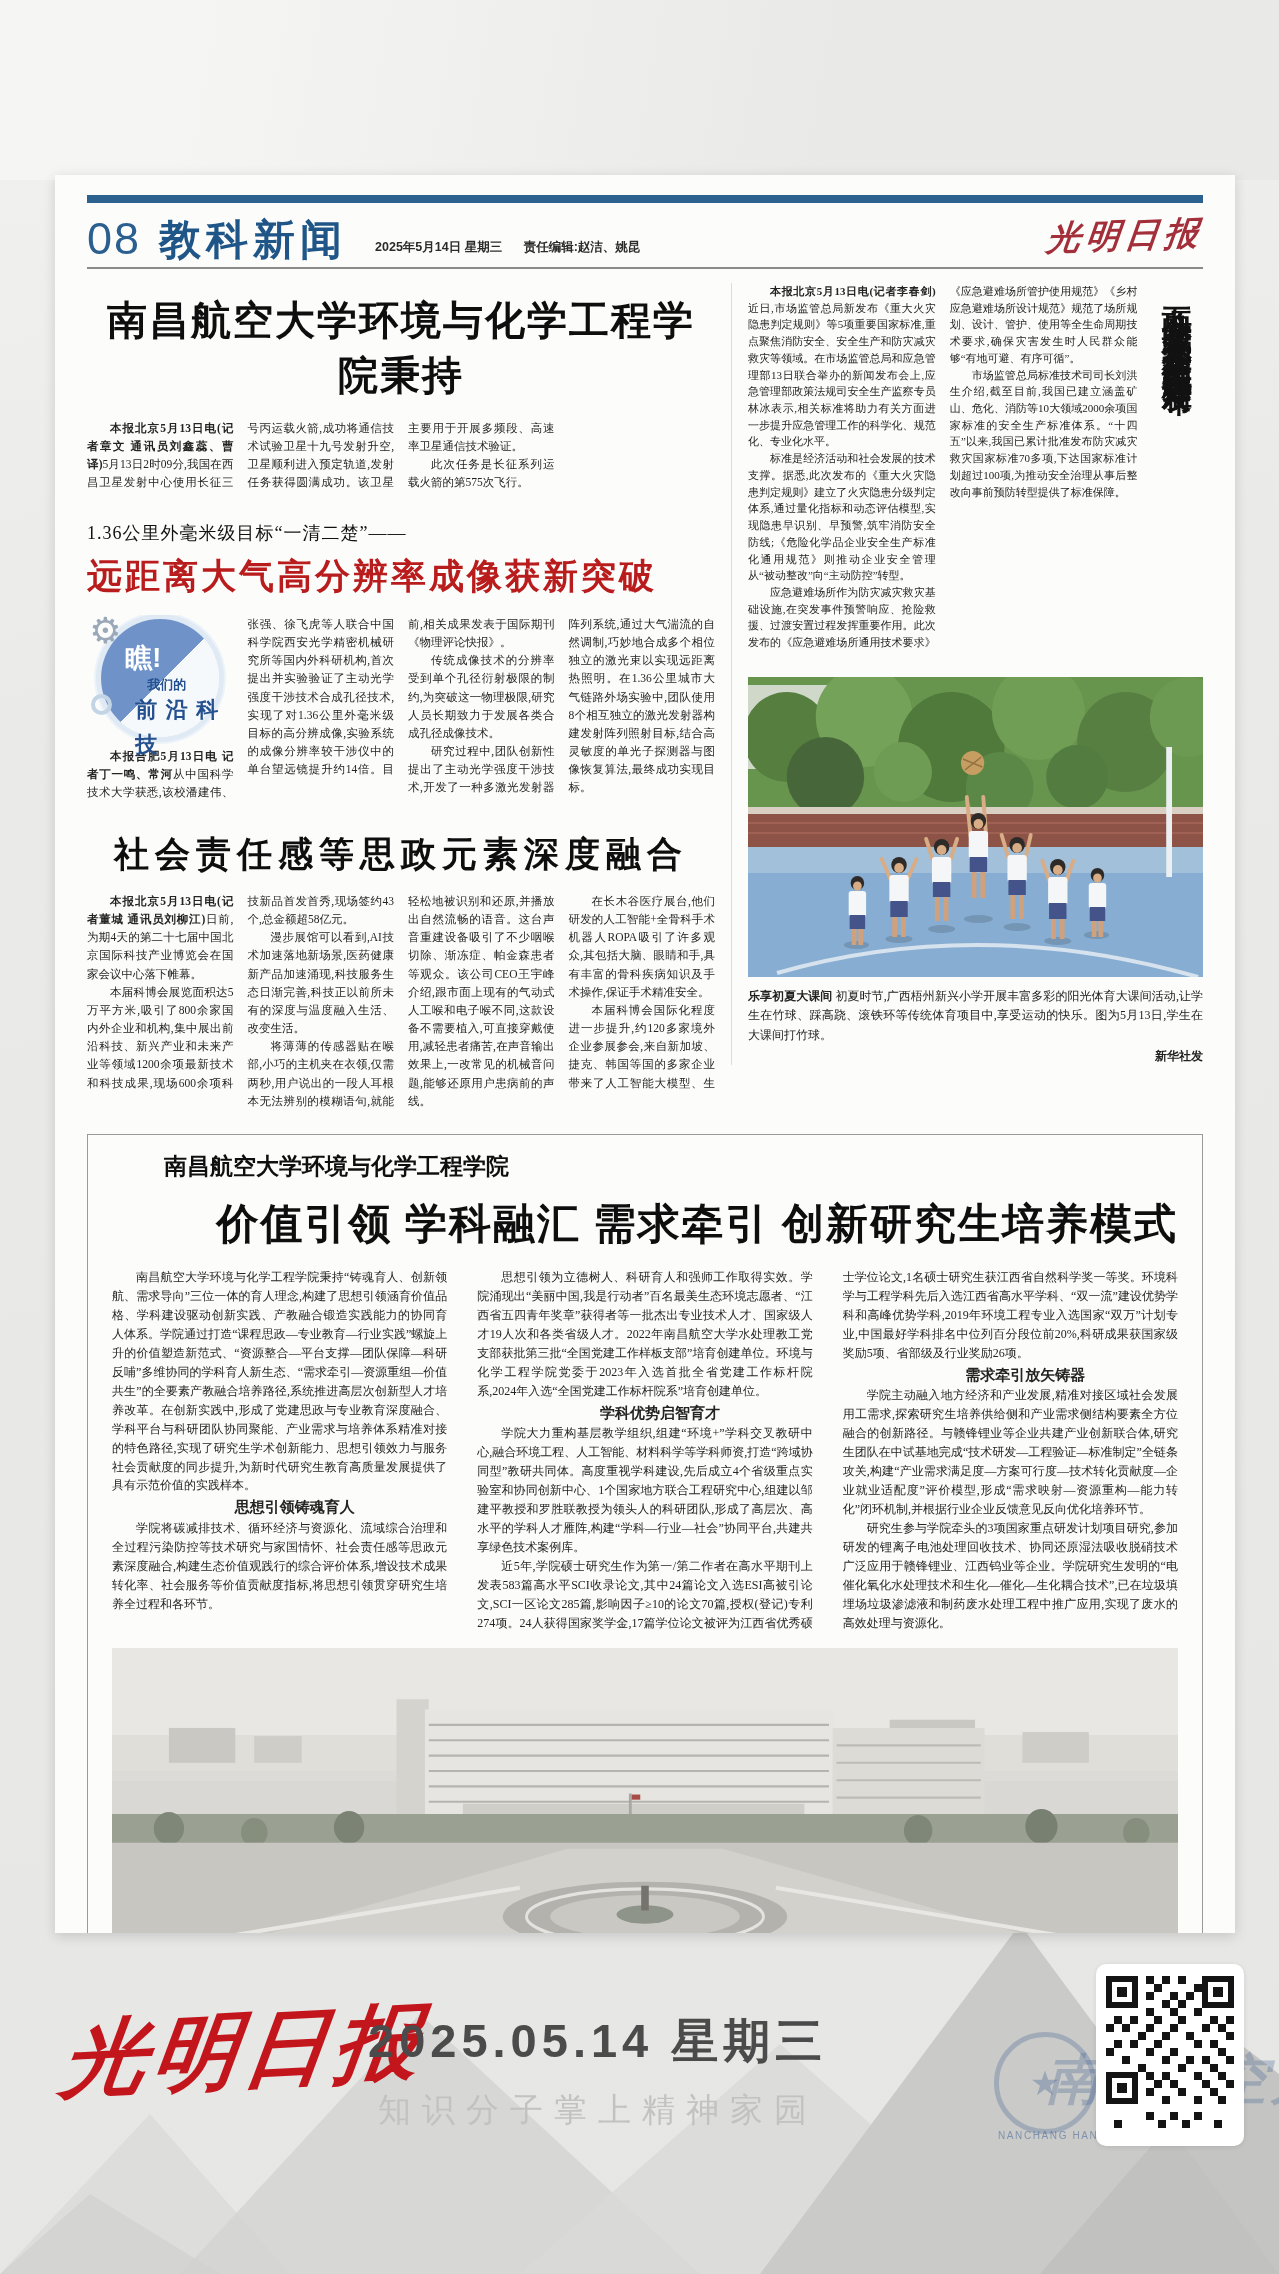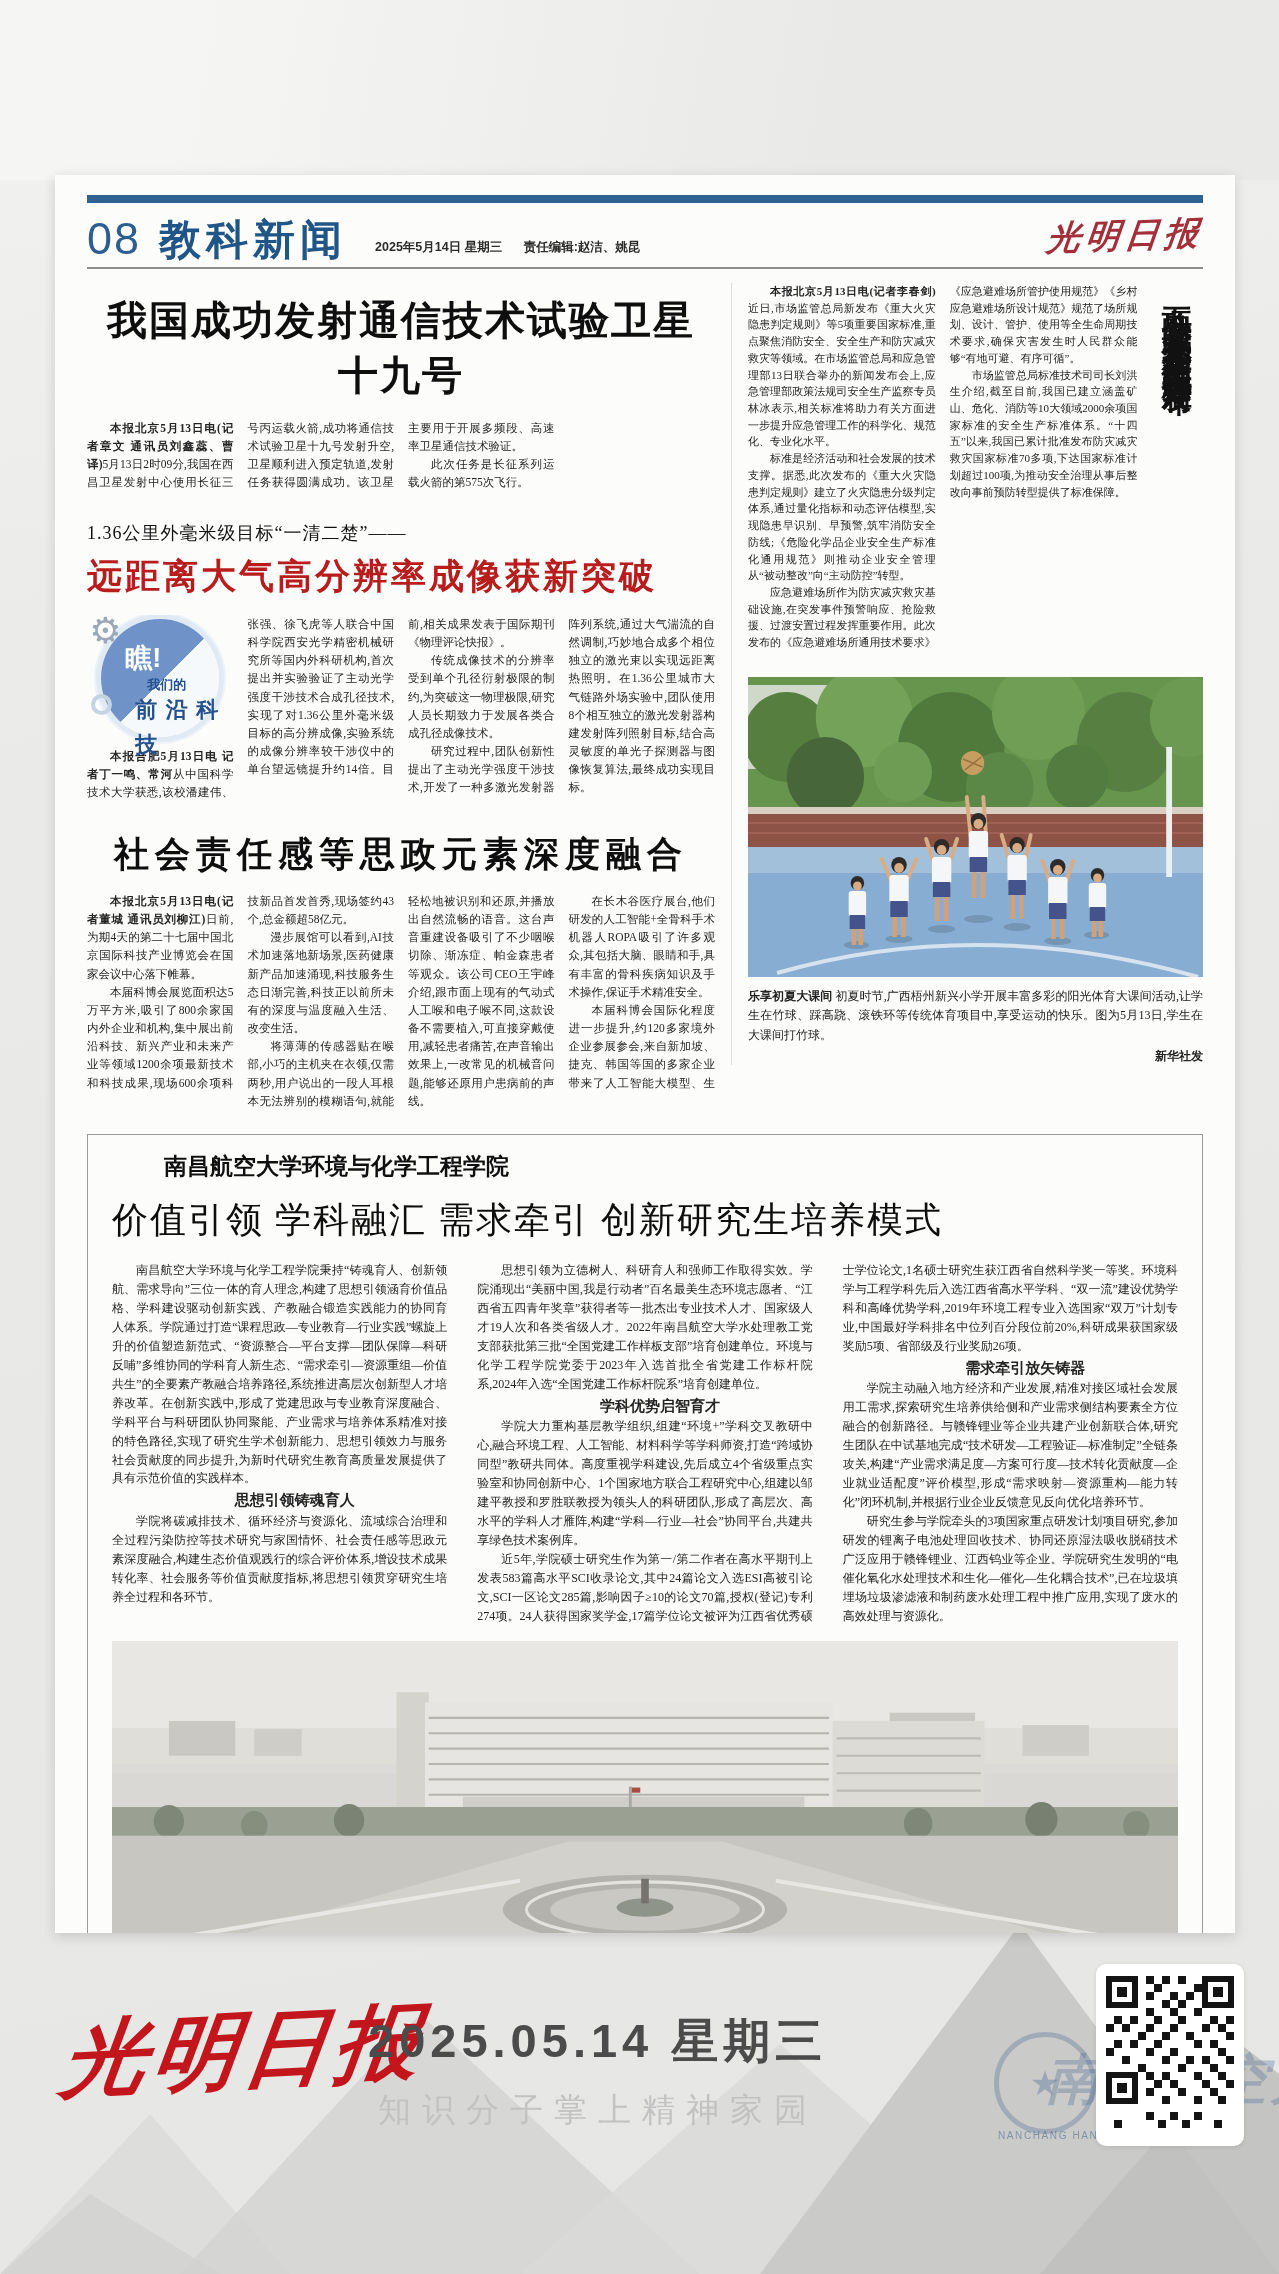--- a/index.html
+++ b/index.html
@@ -61,21 +61,21 @@
   .v-headline{writing-mode:vertical-rl;font-size:30px;font-weight:900;letter-spacing:4px;line-height:1.72;
     height:380px;margin-left:14px;color:#121212;flex:0 0 auto;}
 
   .news-photo{margin-top:14px;height:300px;position:relative;overflow:hidden;background:#87aed2;}
   .news-photo svg{display:block;width:100%;height:100%;}
   .caption{margin-top:10px;font-size:12px;line-height:1.62;text-align:justify;color:#222;}
   .credit{text-align:right;font-weight:bold;font-size:12px;margin-top:3px;color:#222;}
 
   .advert{margin-top:16px;border:1px solid #9a9a9a;padding:16px 24px 20px;}
   .advert-org{font-family:"Liberation Sans",sans-serif;font-weight:bold;font-size:23px;margin-left:52px;color:#0f0f0f;}
-  .advert-headline{text-align:left;font-size:36px;font-weight:400;letter-spacing:2px;margin:14px 0 16px;color:#0e0e0e;}
+  .advert-headline{text-align:right;font-size:42px;font-weight:700;letter-spacing:2px;margin:14px 0 16px;color:#0e0e0e;}
   .advert-body{column-count:3;column-gap:30px;column-fill:auto;height:366px;overflow:hidden;
     font-size:12px;line-height:1.58;text-align:justify;color:#242424;}
   .subhead{font-family:"Liberation Sans",sans-serif;font-weight:bold;font-size:15px;text-align:center;
     margin:13px 0 9px;text-indent:0;}
   .campus-photo{margin-top:14px;height:330px;position:relative;overflow:hidden;background:#d9d8d4;}
   .campus-photo svg{display:block;width:100%;height:100%;}
 
   .footer-logo{position:absolute;left:64px;top:1994px;font-size:84px;font-weight:900;font-style:italic;
     color:#c3161c;letter-spacing:6px;transform:skewX(-10deg) rotate(-3deg);z-index:1;white-space:nowrap;}
   .footer-date{position:absolute;left:368px;top:2010px;font-size:47px;font-weight:bold;color:#4b4b4b;
@@ -121,21 +121,21 @@
       </div>
       <div class="paper-script">光明日报</div>
     </div>
     <div class="head-rule"></div>
 
     <div class="main">
 
       <div class="col-left">
 
         <div>
-          <div class="a1-headline">我国成功发射通信技术试验卫星十九号</div>
+          <div class="a1-headline">南昌航空大学环境与化学工程学院秉持</div>
           <div class="body-cols cols4 a1-body">
             <p class="np"><b class="lead">本报北京5月13日电(记者章文 通讯员刘鑫蕊、曹译)</b><span>5月13日2时09分,我国在西昌卫星发射中心使用长征三号丙运载火箭,成功将通信技术试验卫星十九号发射升空,卫星顺利进入预定轨道,发射任务获得圆满成功。该卫星主要用于开展多频段、高速率卫星通信技术验证。</span></p>
             <p class="np">此次任务是长征系列运载火箭的第575次飞行。</p>
           </div>
         </div>
 
         <div class="a2">
           <div class="kicker">1.36公里外毫米级目标“一清二楚”——</div>
           <div class="a2-headline">远距离大气高分辨率成像获新突破</div>
           <div class="body-cols cols4 a2-body">

